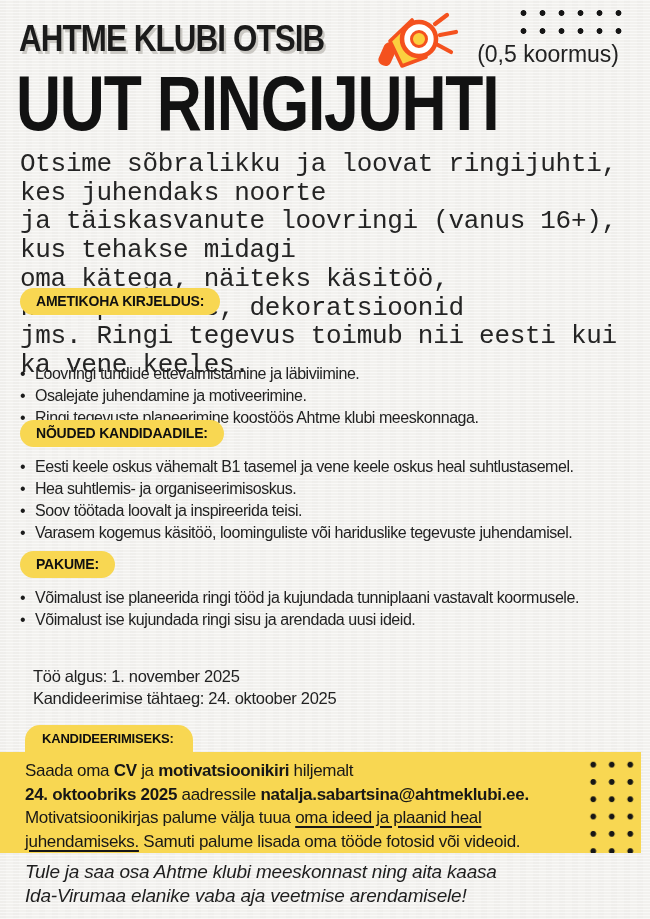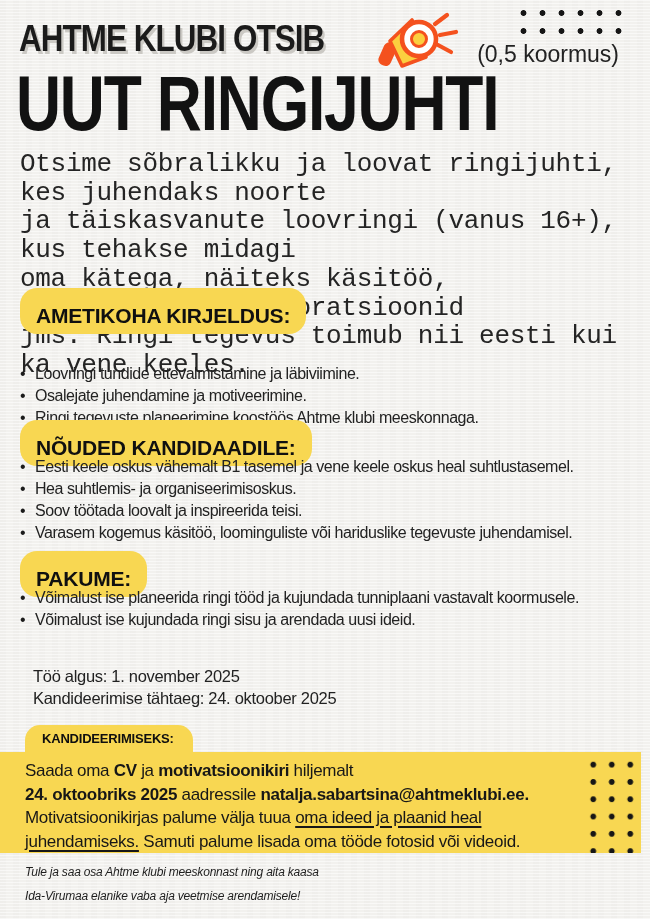--- a/index.html
+++ b/index.html
@@ -40,22 +40,22 @@
     white-space:nowrap;color:#121212;
   }
   .intro{
     position:absolute;left:20px;top:150px;width:622px;
     font-size:26px;line-height:28.7px;letter-spacing:-.3px;
     white-space:pre-line;color:#242424;font-family:Liberation Mono, monospace;
   }
   .pill{
     position:absolute;left:20px;
     background:var(--accent);border-radius:17px;
-    padding:16px 16px 6px 16px;
-    font-size:21px;font-weight:800;letter-spacing:-.2px;white-space:nowrap;color:#101010;
+    padding:5px 16px 6px 16px;
+    font-size:14px;font-weight:800;letter-spacing:-.2px;white-space:nowrap;color:#101010;
   }
   .pill-1{top:288px;}
   .pill-2{top:420px;}
   .pill-3{top:551px;}
   .list{
     position:absolute;left:20px;width:614px;list-style:none;
   }
   .list-1{top:323px;margin-top:40px;}
   .list-2{top:456px;}
   .list-3{top:587px;}
@@ -83,21 +83,21 @@
   .apply-text{
     padding:7px 14px 0 25px;
     font-size:17px;line-height:23.5px;letter-spacing:-.3px;
     white-space:pre-line;color:#171717;
   }
   .apply-text .b{font-weight:700;}
   .apply-text .u{text-decoration:underline;text-underline-offset:3px;text-decoration-thickness:1.5px;}
   .dots-side{right:1px;top:4px;width:56px;height:97px;background-size:18.5px 17.3px;}
   .footer{
     position:absolute;left:25px;top:860px;width:580px;
-    font-size:12px;font-style:italic;line-height:24px;letter-spacing:-.2px;
+    font-size:19px;font-style:italic;line-height:24px;letter-spacing:-.2px;
     white-space:pre-line;color:#1e1e1e;
   }
 </style>
 </head>
 <body>
 
 <div class="page">
 
   <div class="kicker">AHTME KLUBI OTSIB</div>
 

